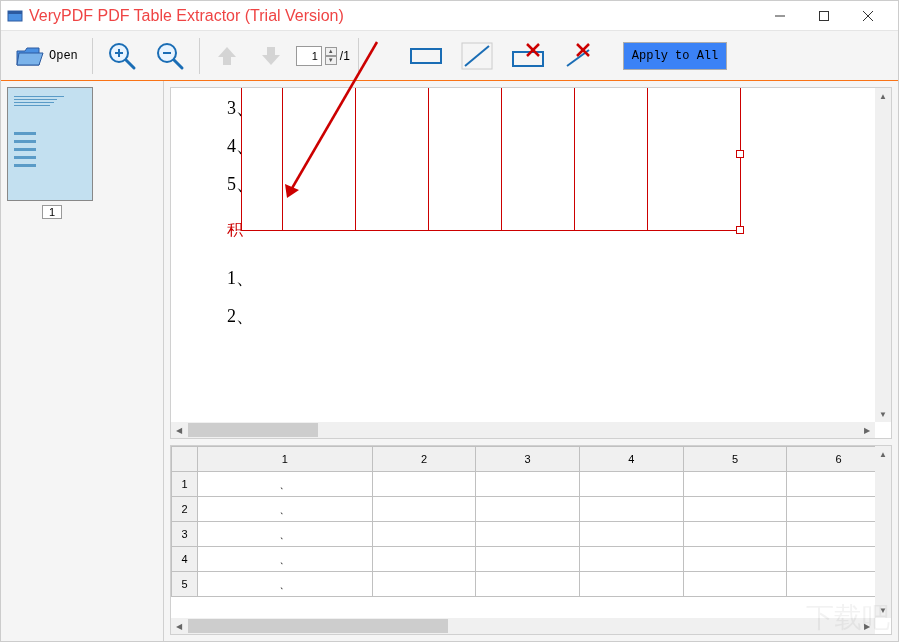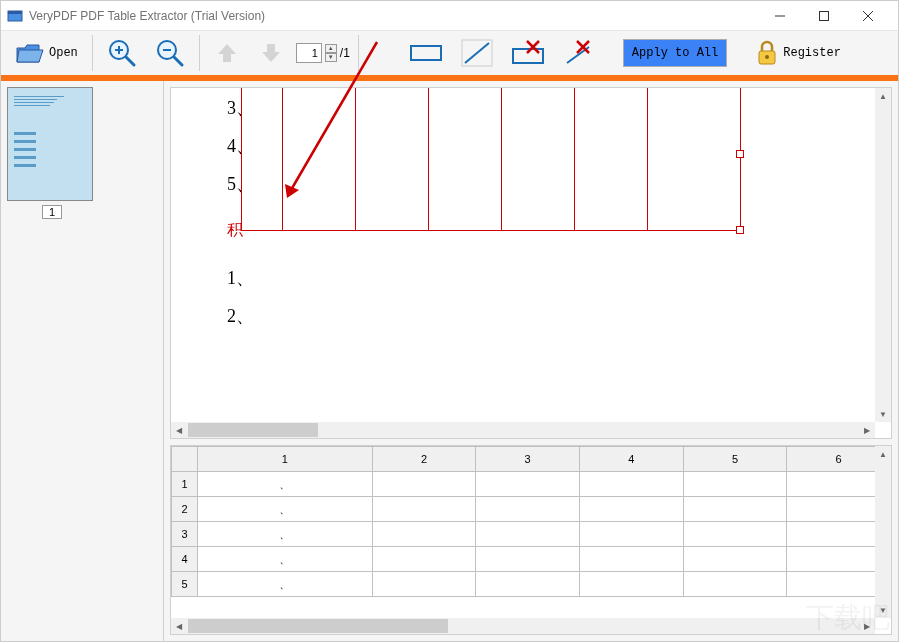--- a/index.html
+++ b/index.html
@@ -20,36 +20,36 @@
   display: flex;
   align-items: center;
   padding: 0 8px 0 6px;
 }
 .titlebar .app-icon {
   width: 16px; height: 16px;
   margin-right: 6px;
 }
 .titlebar .title {
   flex: 1;
-  color: #737373;
-  font-size: 12px;
+  color: #ef4444;
+  font-size: 16px;
 }
 .titlebar .win-controls {
   display: flex;
   gap: 0;
 }
 .titlebar .win-btn {
   width: 44px; height: 28px;
   display: flex; align-items: center; justify-content: center;
   cursor: default;
 }
 .toolbar {
   height: 50px;
   background: #f5f5f5;
-  border-bottom: 6px solid #f97316;
+  border-bottom: 1px solid #f97316;
   display: flex;
   align-items: center;
   padding: 0 8px;
   gap: 6px;
 }
 .tool-btn {
   display: flex;
   align-items: center;
   gap: 4px;
   padding: 4px 6px;
@@ -388,28 +388,20 @@
       <line x1="14" y1="2" x2="26" y2="14" stroke="#c00" stroke-width="2.5"></line>
       <line x1="26" y1="2" x2="14" y2="14" stroke="#c00" stroke-width="2.5"></line>
     </svg>
   </div>
 
   <div style="flex:0 0 10px"></div>
   <button class="action-btn-small">Apply to All</button>
   <div style="flex:0 0 10px"></div>
 
 
-  <div class="tool-btn">
-    <svg width="24" height="26" viewBox="0 0 24 26">
-      <rect x="4" y="11" width="16" height="13" fill="#f5c842" stroke="#b8891f" rx="2"></rect>
-      <path d="M7 11 L7 7 A5 5 0 0 1 17 7 L17 11" fill="none" stroke="#b8891f" stroke-width="2.5"></path>
-      <circle cx="12" cy="17" r="2" fill="#8b6914"></circle>
-    </svg>
-    <span class="tool-label">Register</span>
-  </div>
 </div>
 
 <div class="content">
   <div class="sidebar">
     <div class="thumb-wrap">
       <div class="thumb">
         <div class="thumb-lines">
             <div></div>
             <div></div>
             <div></div>

